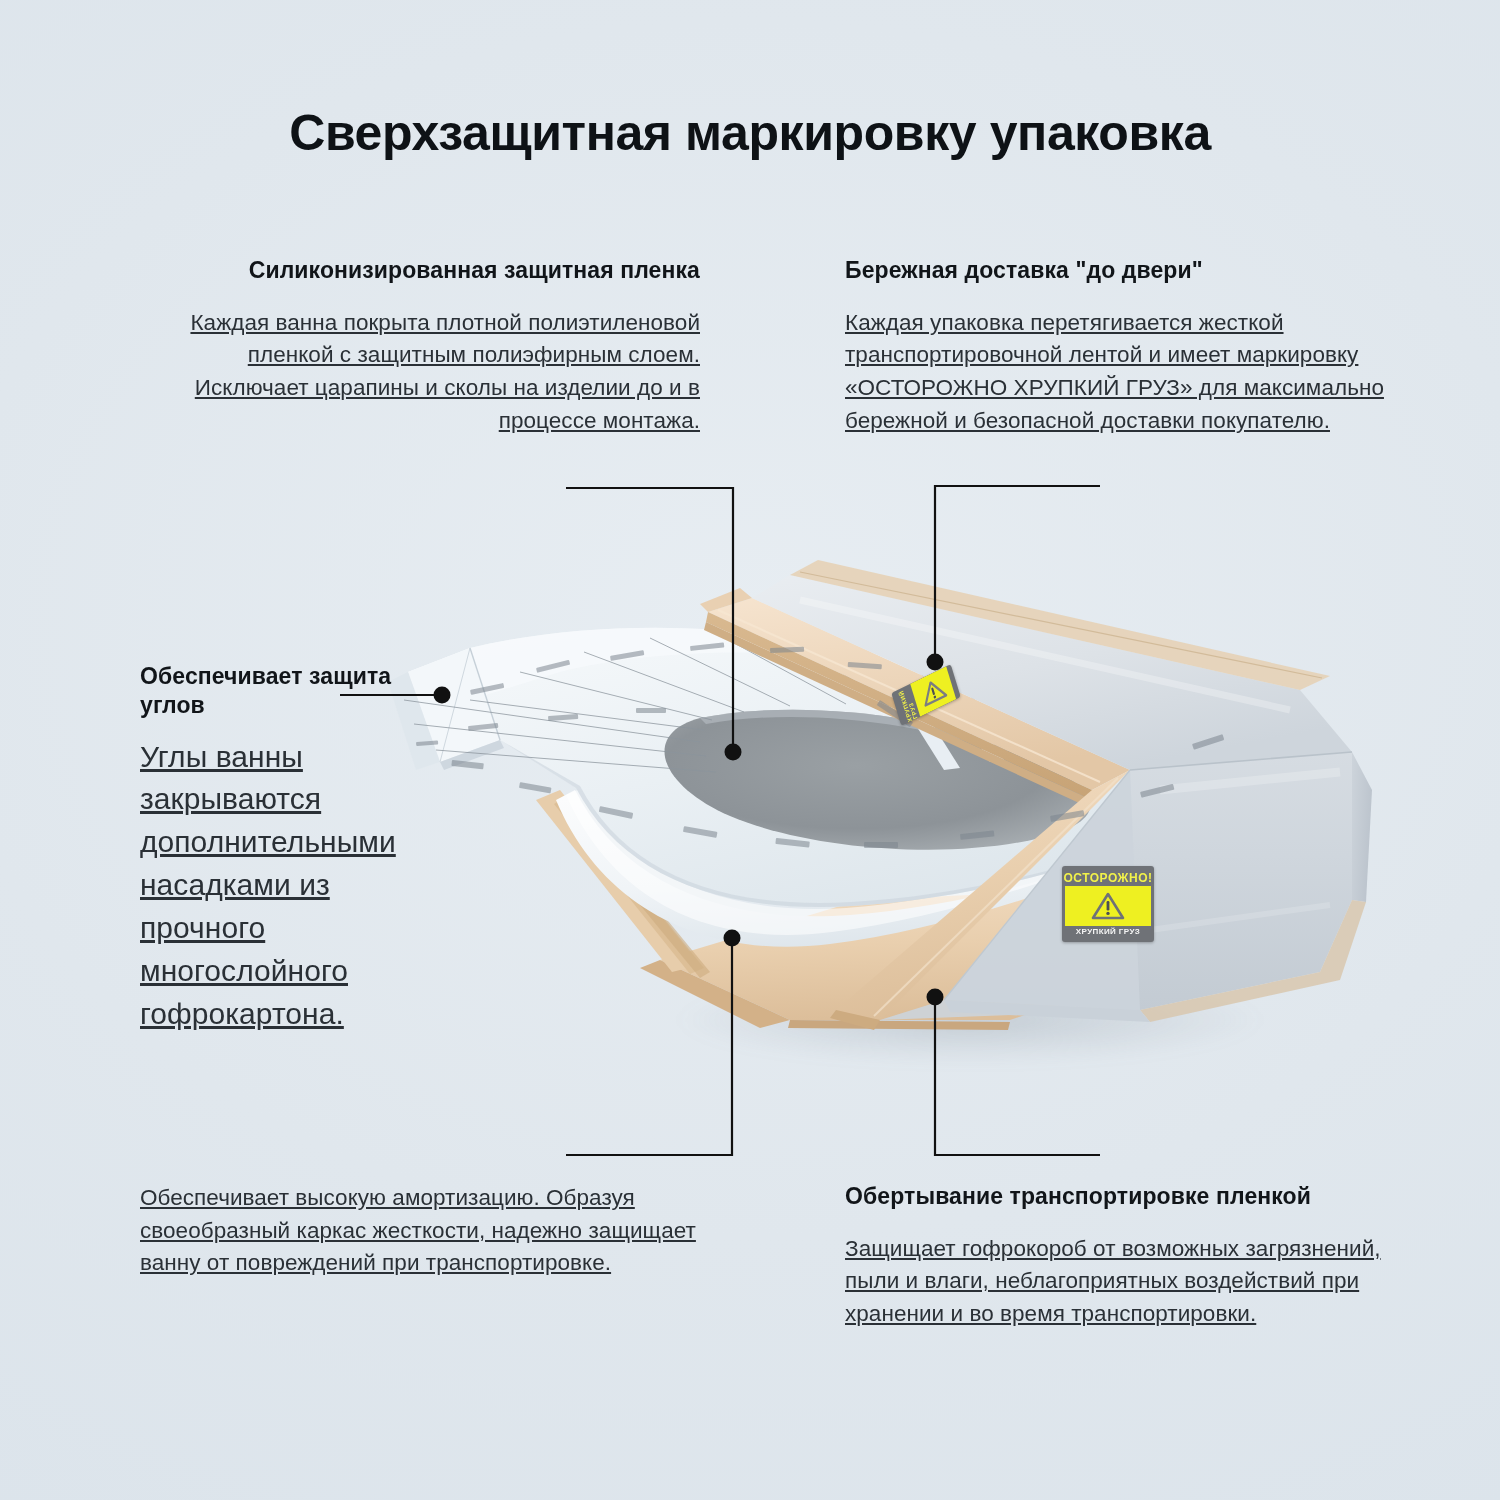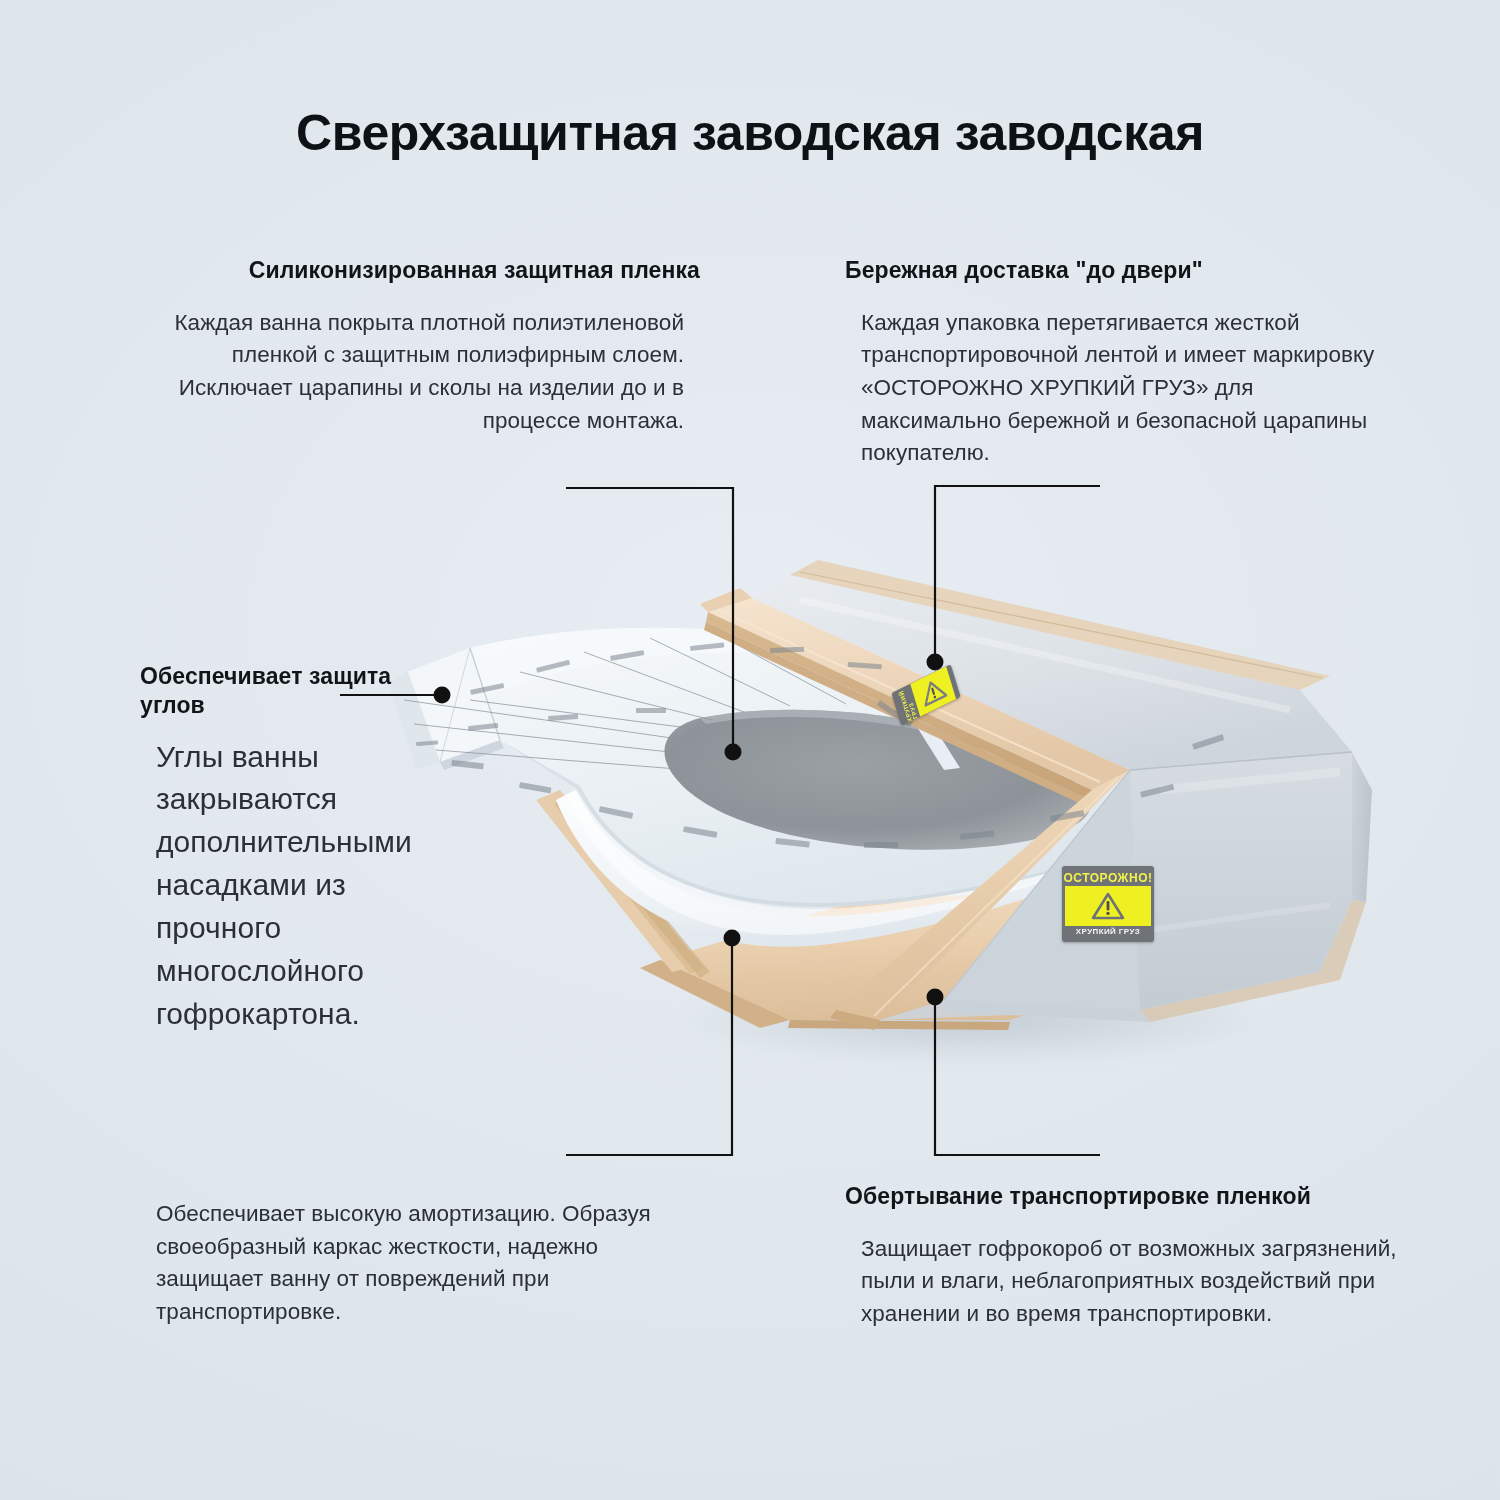--- a/index.html
+++ b/index.html
@@ -32,25 +32,26 @@
   .block{position:absolute;}
   .block h3{
     margin:0 0 22px 0;
     font-size:23px;
     font-weight:bold;
     color:#111519;
     line-height:1.25;
     letter-spacing:0.1px;
   }
   .block p{
-    margin:16px;
+    margin:0;
     font-size:22.5px;
     line-height:1.45;
     color:#2a3036;
     letter-spacing:0.05px;
+    text-decoration:underline;
   }
   .block.narrow h3{margin-bottom:16px;}
 
   #blk-film   {left:140px; top:256px;  width:560px;text-align:right;}
   #blk-deliver{left:845px; top:256px;  width:560px;}
   #blk-corner {left:140px; top:662px;  width:300px;}
   #blk-corner p{font-size:30px;line-height:1.43;}
   #blk-box    {left:140px; top:1182px; width:570px;}
   #blk-wrap   {left:845px; top:1182px; width:570px;}
 
@@ -95,21 +96,21 @@
     font-size:6px;writing-mode:vertical-rl;transform:rotate(180deg);
     padding:0 2px;
   }
   #label-tape .wl-yellow{width:40px;height:34px;}
 </style>
 </head>
 <body>
 
 <div id="stage">
 
-  <div class="title">Сверхзащитная заводская заводская</div>
+  <div class="title">Сверхзащитная маркировку упаковка</div>
 
   <div id="shadow"></div>
 
   <svg id="product-svg" width="1500" height="1500" style="position:absolute;left:0;top:0;" viewBox="0 0 1500 1500">
     <defs>
       <linearGradient id="gWrapTop" x1="0" y1="0" x2="0.6" y2="1">
         <stop offset="0%" stop-color="#e9edf1"></stop>
         <stop offset="55%" stop-color="#dde2e7"></stop>
         <stop offset="100%" stop-color="#ced5dc"></stop>
       </linearGradient>
@@ -399,21 +400,21 @@
     </g>
   </svg>
 
   <div class="block" id="blk-film">
     <h3>Силиконизированная защитная пленка</h3>
     <p>Каждая ванна покрыта плотной полиэтиленовой пленкой с защитным полиэфирным слоем. Исключает царапины и сколы на изделии до и в процессе монтажа.</p>
   </div>
 
   <div class="block" id="blk-deliver">
     <h3>Бережная доставка "до двери"</h3>
-    <p>Каждая упаковка перетягивается жесткой транспортировочной лентой и имеет маркировку «ОСТОРОЖНО ХРУПКИЙ ГРУЗ» для максимально бережной и безопасной царапины покупателю.</p>
+    <p>Каждая упаковка перетягивается жесткой транспортировочной лентой и имеет маркировку «ОСТОРОЖНО ХРУПКИЙ ГРУЗ» для максимально бережной и безопасной доставки покупателю.</p>
   </div>
 
   <div class="block narrow" id="blk-corner">
     <h3>Обеспечивает защита углов</h3>
     <p>Углы ванны закрываются дополнительными насадками из прочного многослойного гофрокартона.</p>
   </div>
 
   <div class="block" id="blk-box">
     <p>Обеспечивает высокую амортизацию. Образуя своеобразный каркас жесткости, надежно защищает ванну от повреждений при транспортировке.</p>
   </div>

